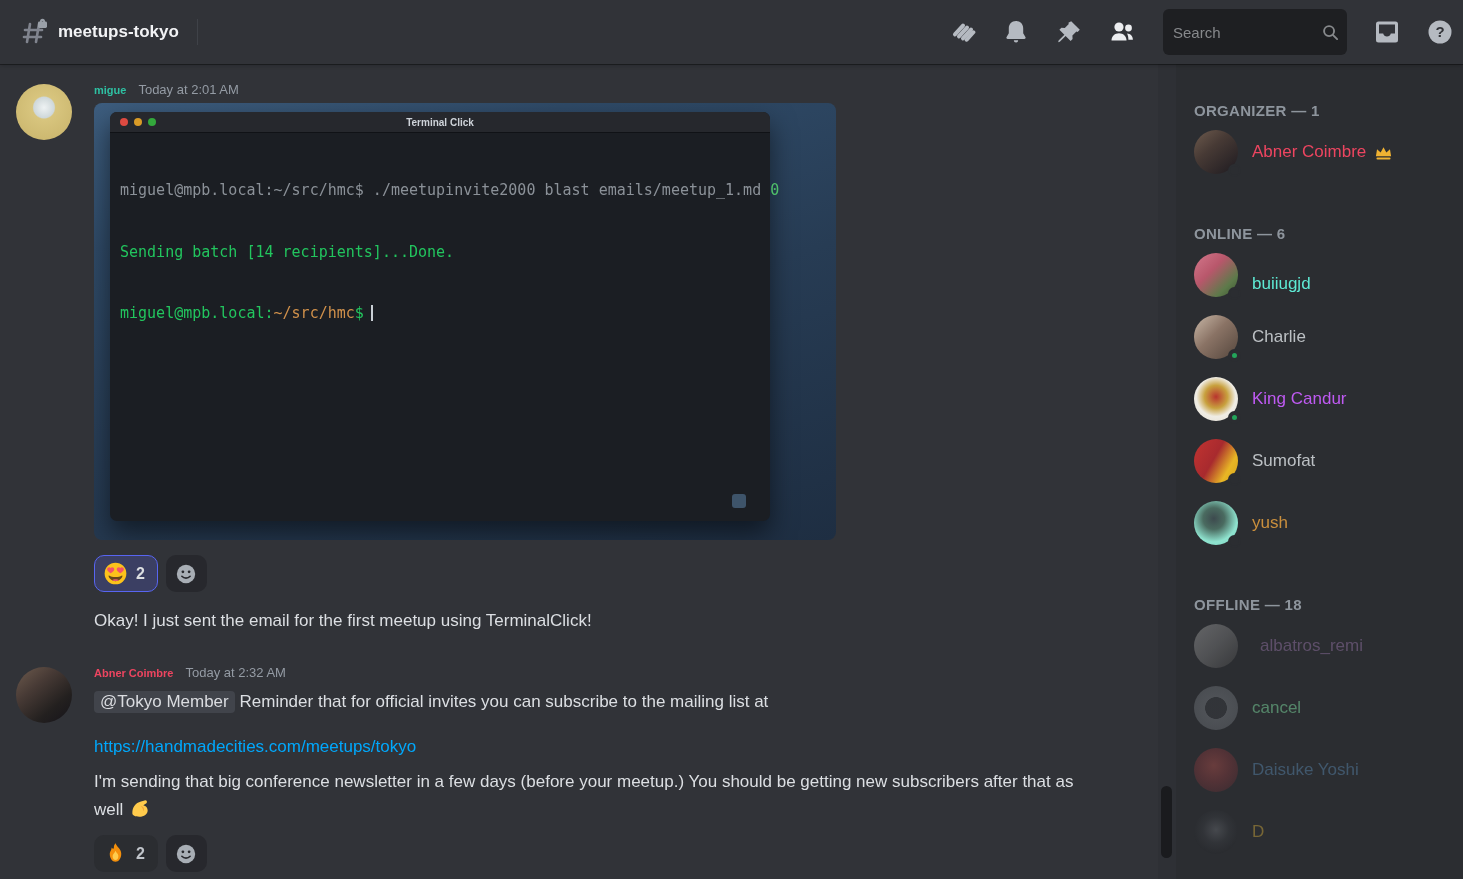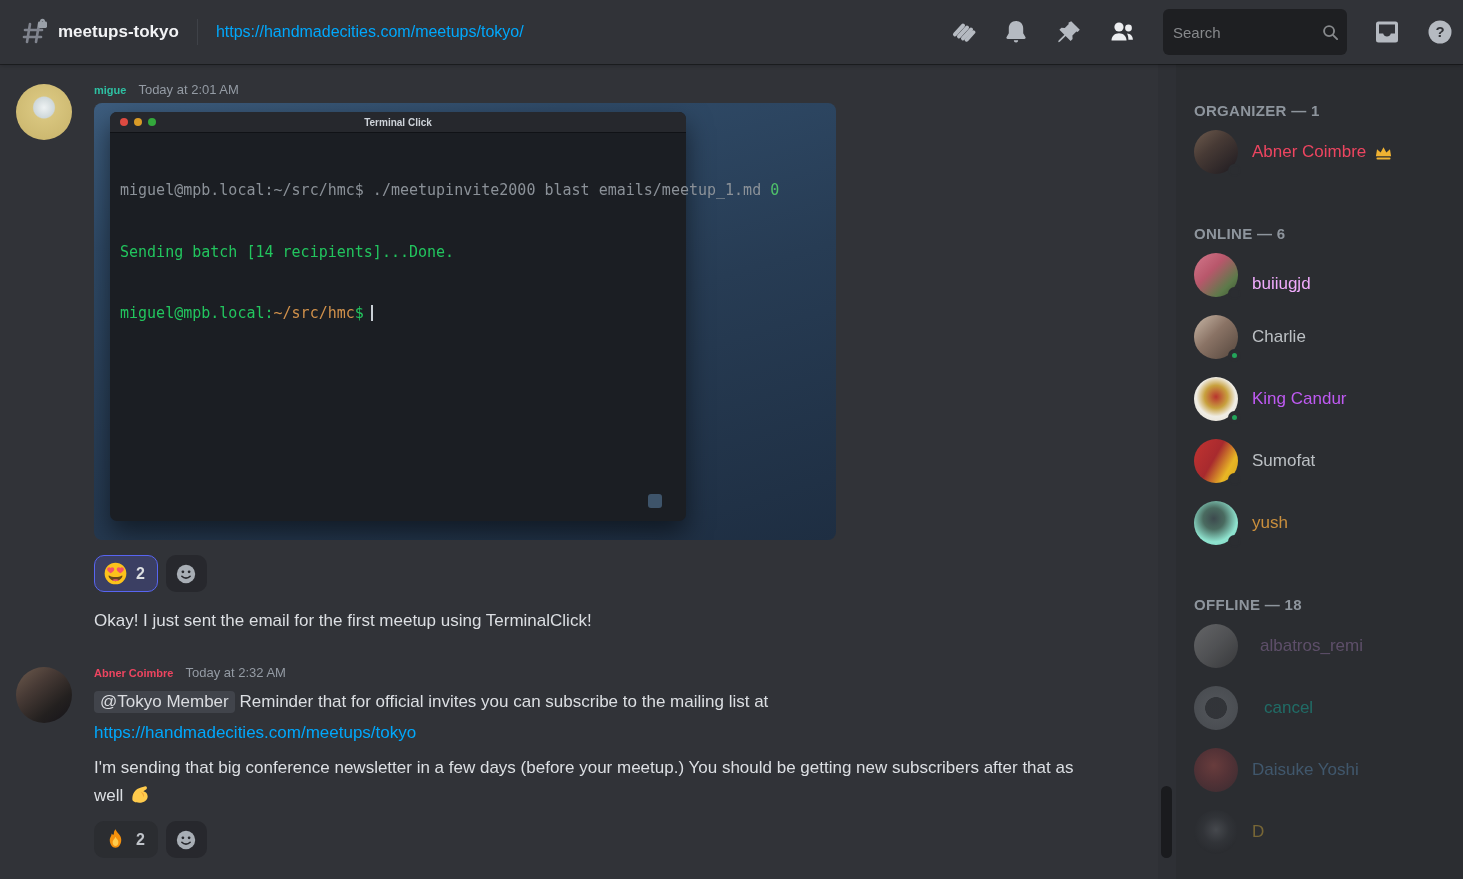--- a/index.html
+++ b/index.html
@@ -54,21 +54,21 @@
   .msg-text { font-size:17px; line-height:24px; color:#dcdfe3; }
   .followup { margin-top:17px; }
 
   
   .attachment {
     margin-top:6px; width:742px; height:437px; border-radius:8px; position:relative;
     overflow:hidden; cursor:pointer;
     background:linear-gradient(163deg,#3d5d7e 0%, #2f4a67 22%, #273c54 55%, #1e2e42 100%);
   }
   .term {
-    position:absolute; left:16px; top:9px; width:576px; height:409px;
+    position:absolute; left:16px; top:9px; width:660px; height:409px;
     background:#1b1e23; border-radius:7px; box-shadow:0 12px 26px rgba(0,0,0,.5);
   }
   .term-bar {
     height:21px; background:#26282d; border-radius:7px 7px 0 0;
     border-bottom:1px solid #101216; display:flex; align-items:center; justify-content:center; position:relative;
   }
   .dots { position:absolute; left:10px; top:6px; display:flex; gap:6px; }
   .dot { width:8px; height:8px; border-radius:50%; }
   .dot.r { background:#dd4a41; } .dot.y { background:#d99b27; } .dot.g { background:#33a83c; }
   .term-title { font-size:10px; font-weight:700; color:#ced3d9; }
@@ -92,21 +92,21 @@
   .reaction.plain .count { color:#c0c4ca; font-weight:600; }
   .emoji-svg { width:23px; height:23px; display:block; }
   .add-reaction {
     width:41px; height:37px; border-radius:10px; background:#27282d;
     display:flex; align-items:center; justify-content:center; cursor:pointer;
   }
 
   
   .line-mention { margin-top:9px; font-size:17px; line-height:26px; }
   .mention { background:#41444b; color:#dadce0; border-radius:4px; padding:1px 6px 2px; cursor:pointer; }
-  .link-line { margin-top:5px; font-size:17px; line-height:26px; }
+  .link-line { margin-top:19px; font-size:17px; line-height:26px; }
   .msg-link { color:#00a8fc; text-decoration:none; cursor:pointer; }
   .para { margin-top:8px; max-width:980px; line-height:28px; }
   .inline-emoji { width:24px; height:24px; vertical-align:-5px; margin-left:4px; }
 
   
   .section-label { font-size:15px; font-weight:700; color:#8e959d; letter-spacing:.02em; white-space:nowrap; }
   .section-label.first { padding:38px 0 2px; }
   .section-label.later { padding:42px 0 2px; }
   .member { display:flex; align-items:center; gap:14px; height:62px; cursor:pointer; }
   .m-avatar { width:44px; height:44px; border-radius:50%; position:relative; flex:none; }
@@ -149,21 +149,20 @@
         <line x1="5" y1="12" x2="22" y2="12"></line>
           <line x1="4" y1="19" x2="21" y2="19"></line>
       </g>
       <g fill="#9aa0a8">
         <rect x="18" y="3.5" width="9" height="6.5" rx="1.4"></rect>
         <path d="M20 4.5 v-1.2 a2.5 2.5 0 0 1 5 0 v1.2 h-1.8 v-1.1 a0.9 0.9 0 0 0 -1.4 0 v1.1 z"></path>
       </g>
     </svg>
     <div class="chan-name">meetups-tokyo</div>
     <div class="topbar-divider"></div>
-    <a class="chan-topic" href="#">https://handmadecities.com/meetups/tokyo/</a>
     <div class="topbar-spacer"></div>
 
     <svg class="hicon" viewBox="0 0 26 26">
       <g fill="currentColor">
         <rect x="1" y="9" width="16" height="4" rx="2" transform="rotate(-48 9 11)"></rect>
         <rect x="5" y="11" width="16" height="4" rx="2" transform="rotate(-48 13 13)"></rect>
         <rect x="9" y="13" width="16" height="4" rx="2" transform="rotate(-48 17 15)"></rect>
         <rect x="13" y="15" width="14" height="4" rx="2" transform="rotate(-48 20 17)"></rect>
       </g>
     </svg>
@@ -313,21 +312,21 @@
           </svg>
         </div>
       </div>
 
       <div class="section-label later">ONLINE — 6</div>
 
       <div class="member">
         <div class="m-avatar av-buiiugjd">
             <span class="status idle"></span>
           </div>
-        <span class="member-name" style="color: #f0abfc; margin-top: 18px;">buiiugjd</span>
+        <span class="member-name" style="color: #5eead4; margin-top: 18px;">buiiugjd</span>
       </div>
       <div class="member">
         <div class="m-avatar av-charlie">
             <span class="status online"></span>
           </div>
         <span class="member-name" style="color: rgb(188, 192, 196);">Charlie</span>
       </div>
       <div class="member">
         <div class="m-avatar av-king">
             <span class="status online"></span>
@@ -348,21 +347,21 @@
       </div>
 
       <div class="section-label later">OFFLINE — 18</div>
 
       <div class="member offline">
         <div class="m-avatar av-albatros"></div>
         <span class="member-name" style="color: rgb(154, 119, 173); margin-left: 8px;">albatros_remi</span>
       </div>
       <div class="member offline">
         <div class="m-avatar av-cancel"></div>
-        <span class="member-name" style="color: #14b8a6; margin-left: 12px;">cancel</span>
+        <span class="member-name" style="color: #86efac;">cancel</span>
       </div>
       <div class="member offline">
         <div class="m-avatar av-daisuke"></div>
         <span class="member-name" style="color: rgb(90, 138, 180);">Daisuke Yoshi</span>
       </div>
       <div class="member offline">
         <div class="m-avatar av-dmystery"></div>
         <span class="member-name" style="color: rgb(212, 171, 60);">D</span>
       </div>
 

